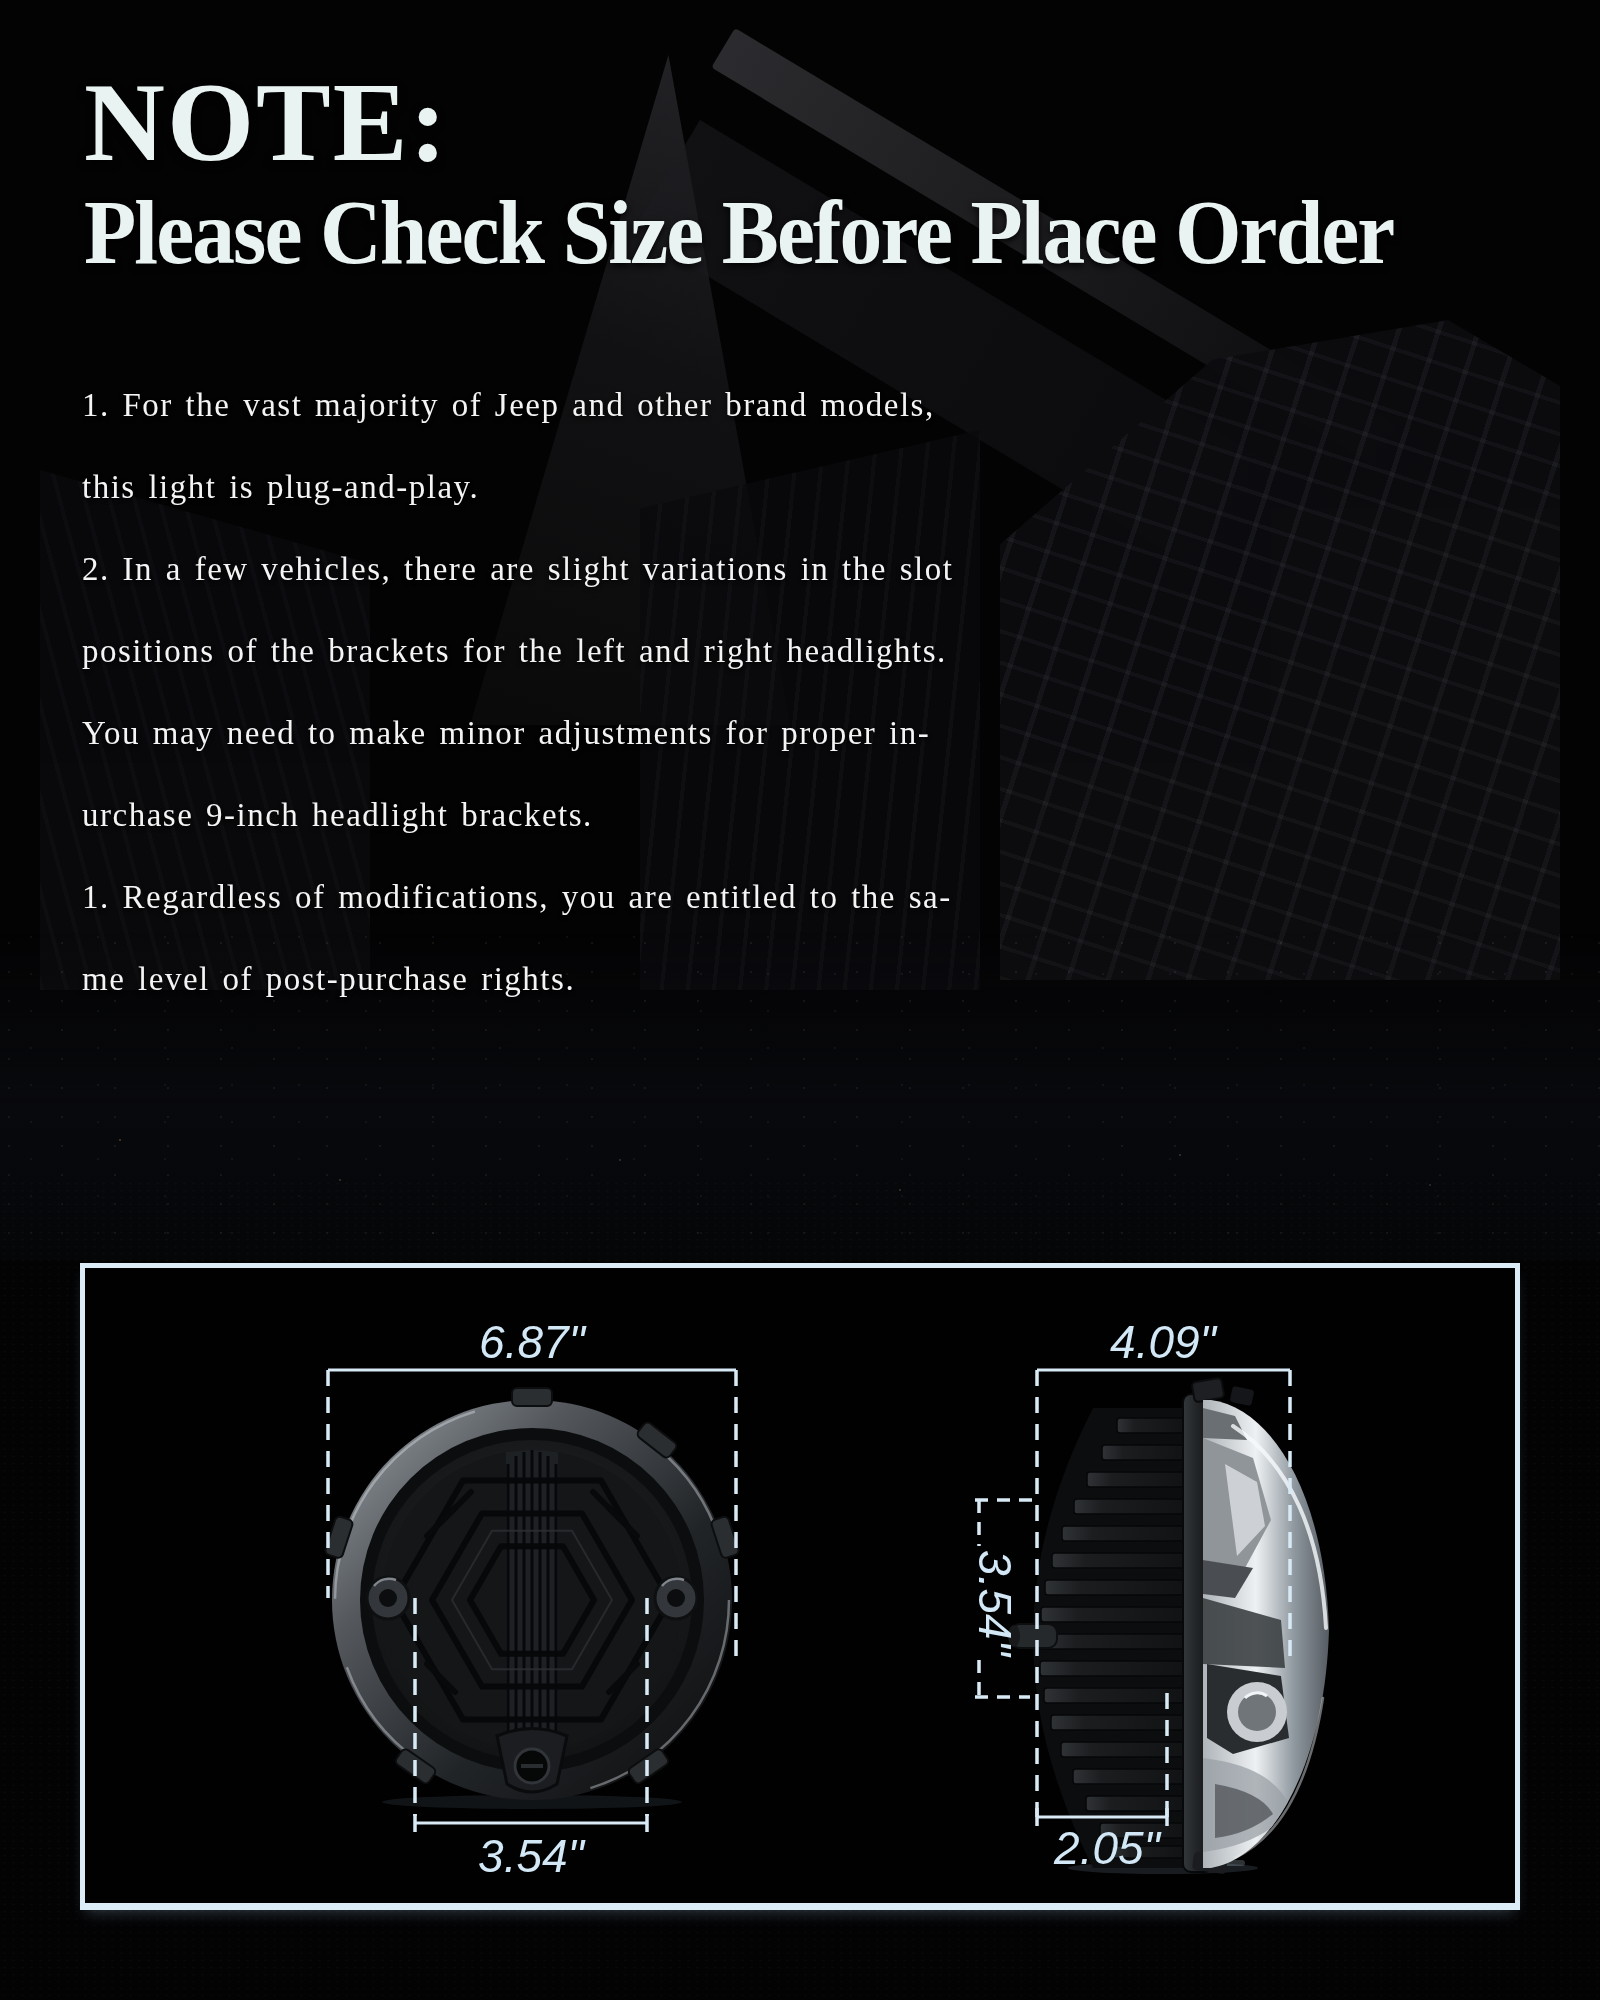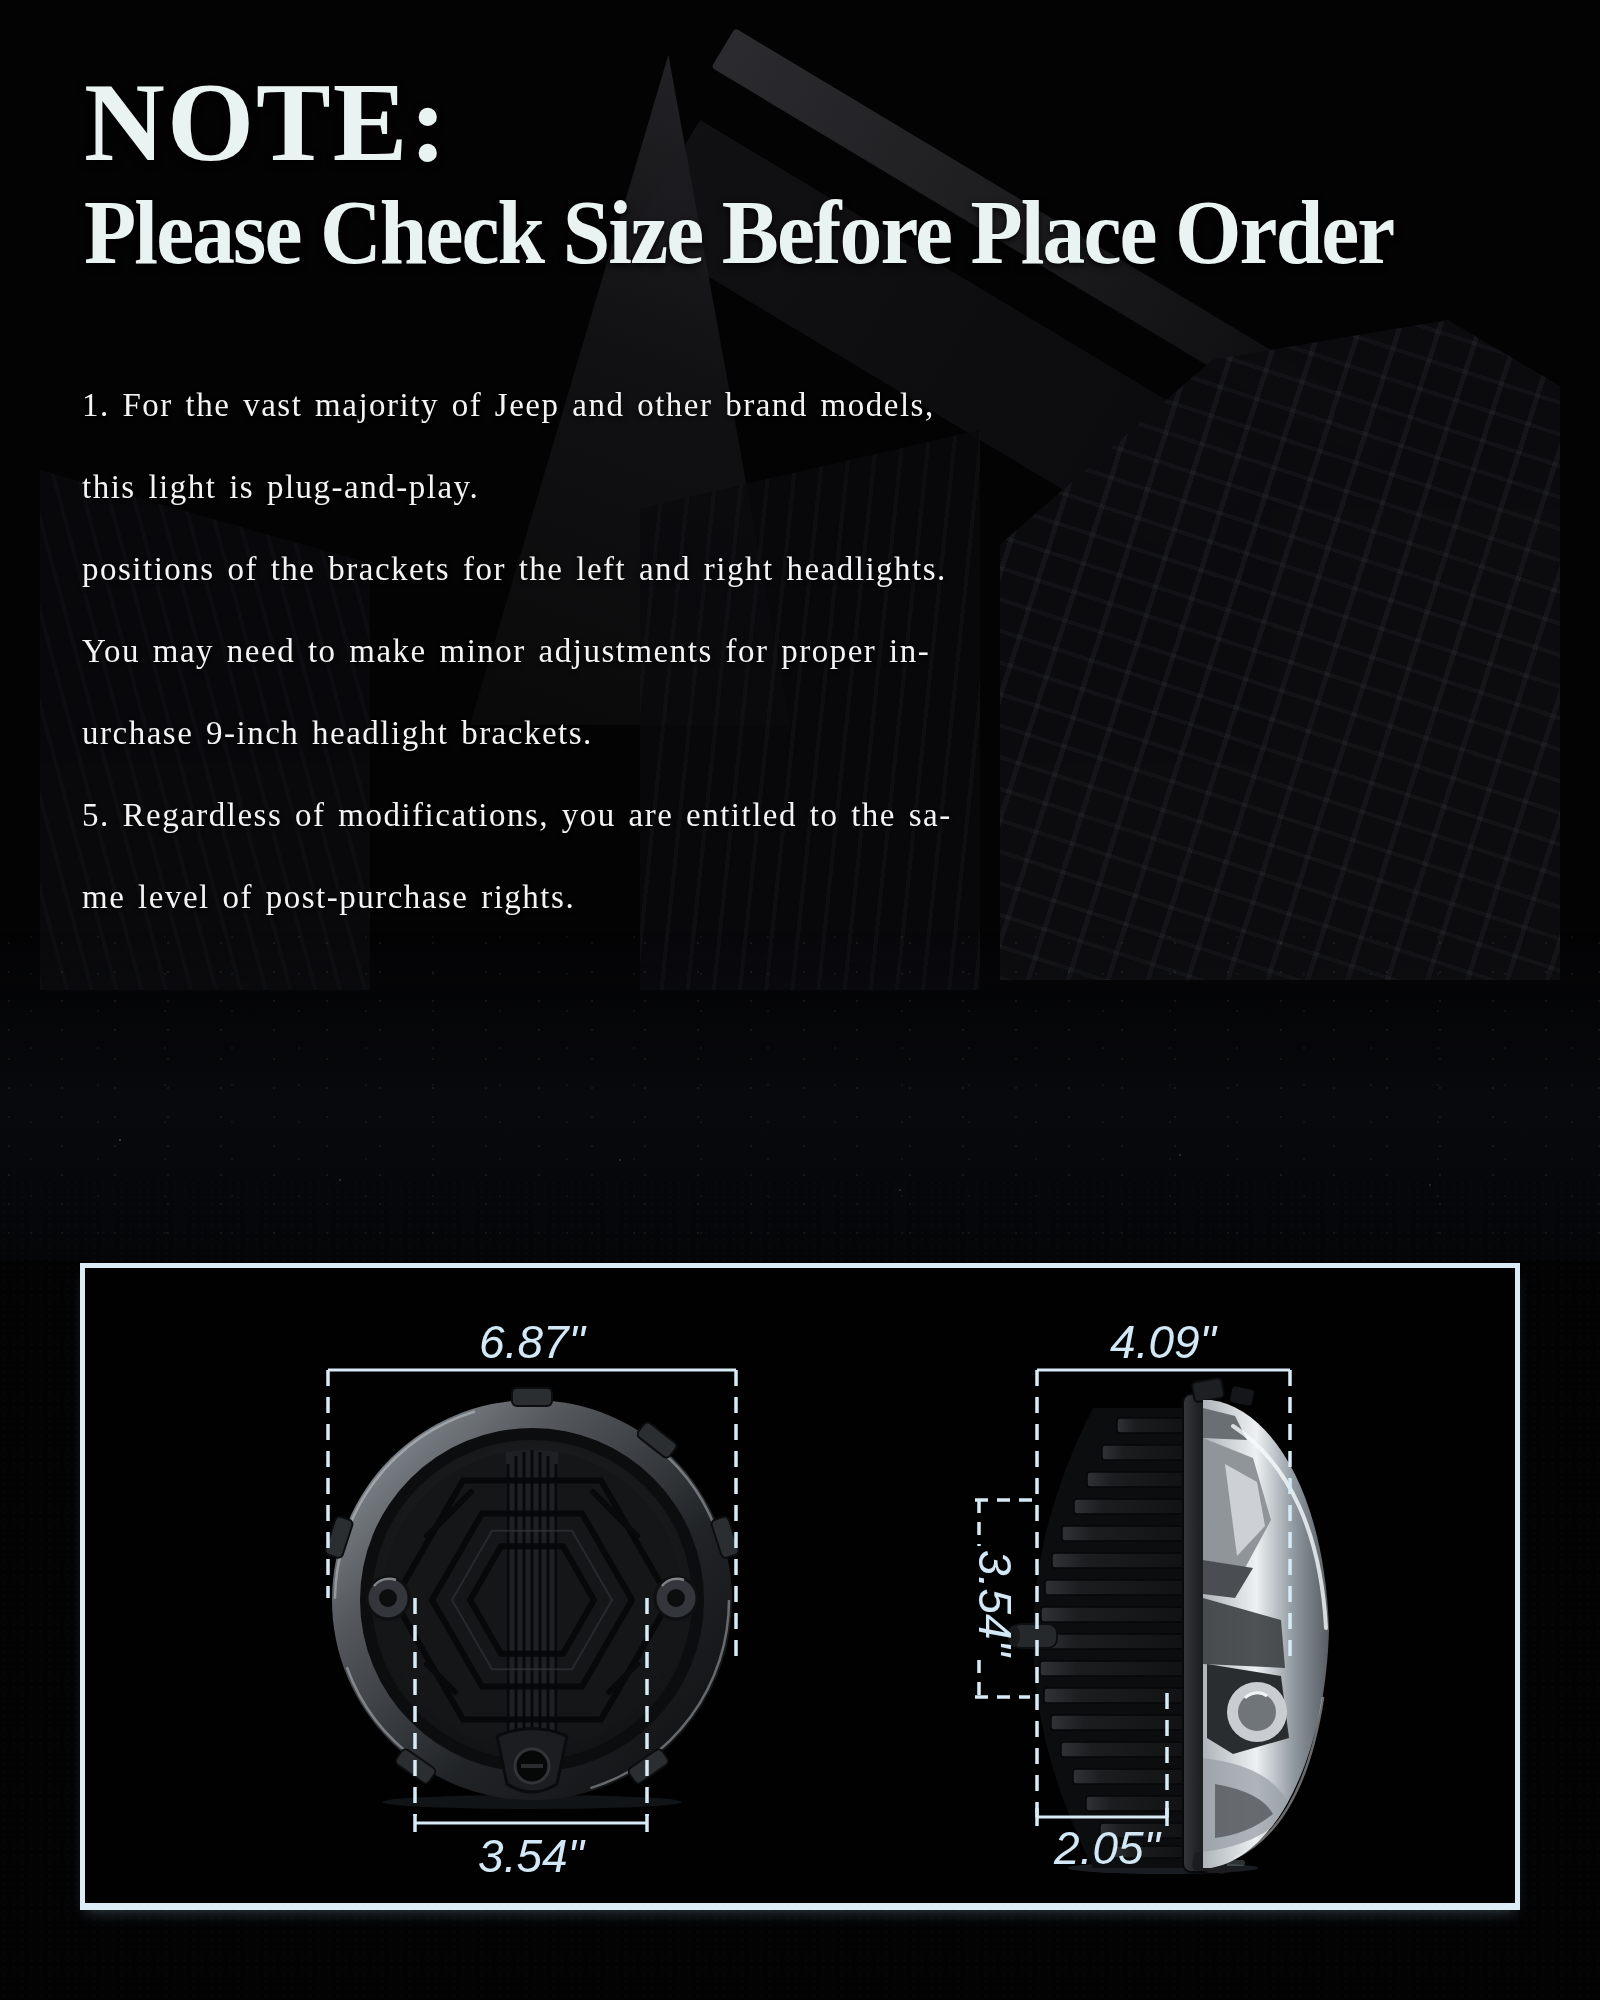--- a/index.html
+++ b/index.html
@@ -119,24 +119,25 @@
   <div class="bg tower-left"></div>
   <div class="bg skyline"></div>
   <div class="bg speckle"></div>
 
   <div class="note-title">NOTE:</div>
   <div class="note-subtitle">Please Check Size Before Place Order</div>
 
   <div class="note-body">
     <div class="note-line">1. For the vast majority of Jeep and other brand models,</div>
     <div class="note-line">this light is plug-and-play.</div>
+    <div class="note-line">2. In a few vehicles, there are slight variations in the slot</div>
     <div class="note-line">positions of the brackets for the left and right headlights.</div>
     <div class="note-line">You may need to make minor adjustments for proper in-</div>
     <div class="note-line">urchase 9-inch headlight brackets.</div>
-    <div class="note-line">5. Regardless of modifications, you are entitled to the sa-</div>
+    <div class="note-line">1. Regardless of modifications, you are entitled to the sa-</div>
     <div class="note-line">me level of post-purchase rights.</div>
   </div>
 
   <div class="size-box">
     <svg viewBox="0 0 1430 635">
       <defs>
         <linearGradient id="gRim" x1="0" y1="0" x2="1" y2="1">
           <stop offset="0" stop-color="#9aa0a6"></stop>
           <stop offset="0.3" stop-color="#54585d"></stop>
           <stop offset="0.62" stop-color="#212427"></stop>

